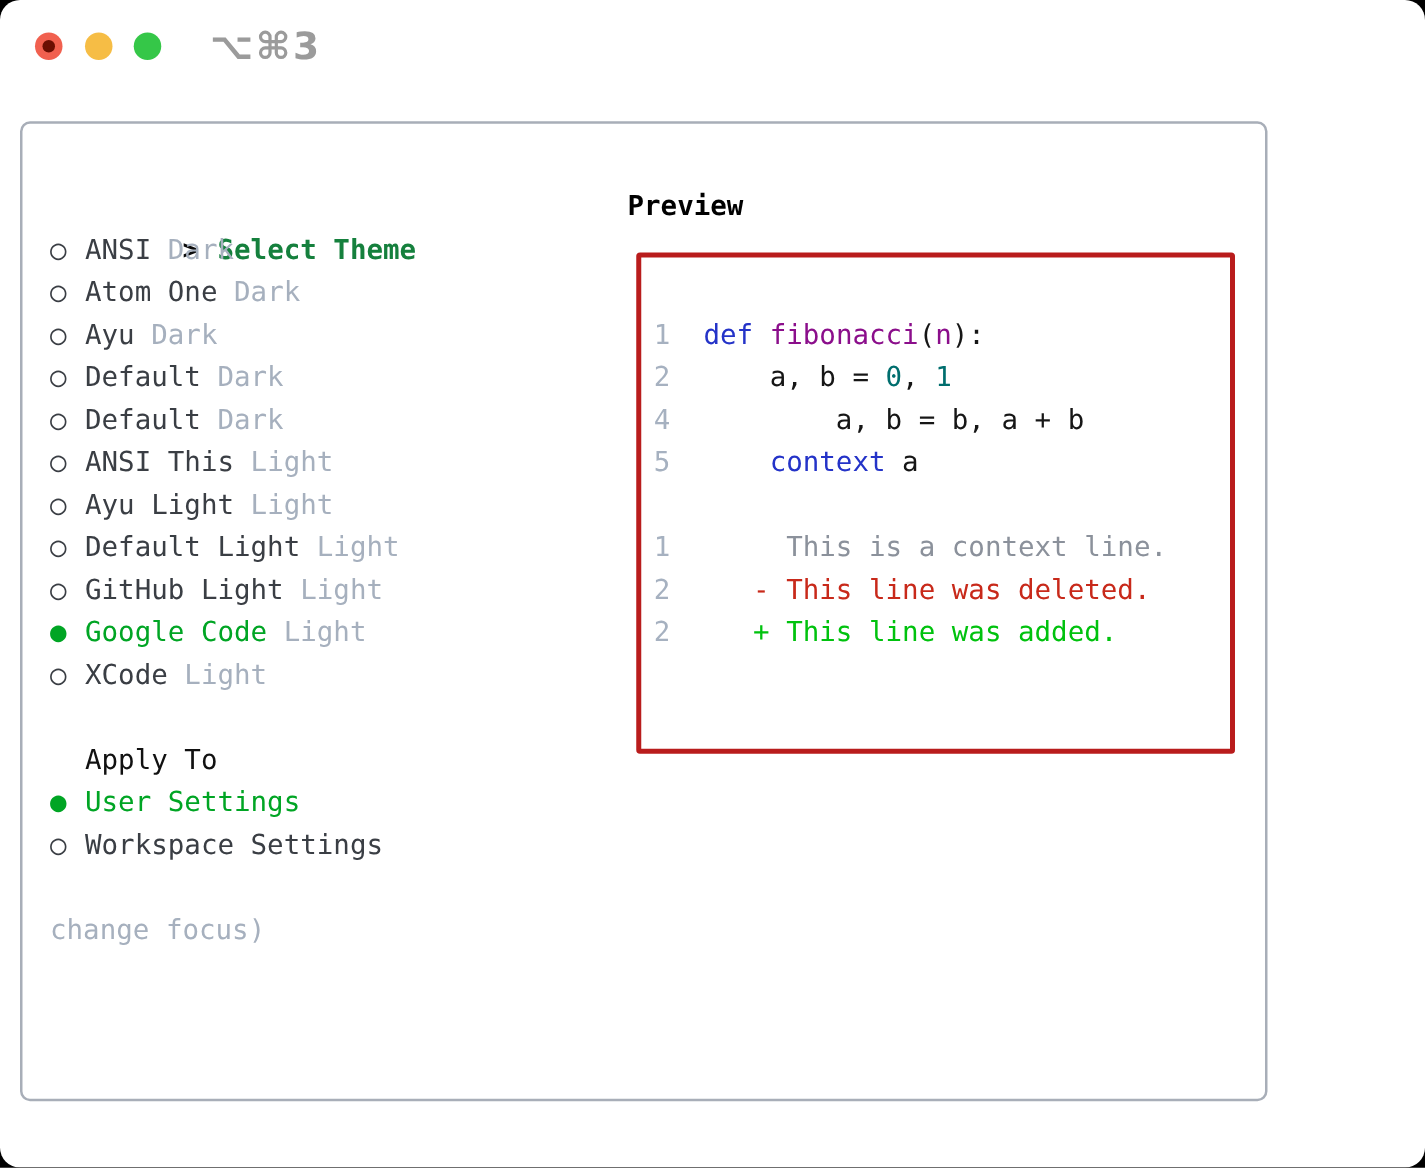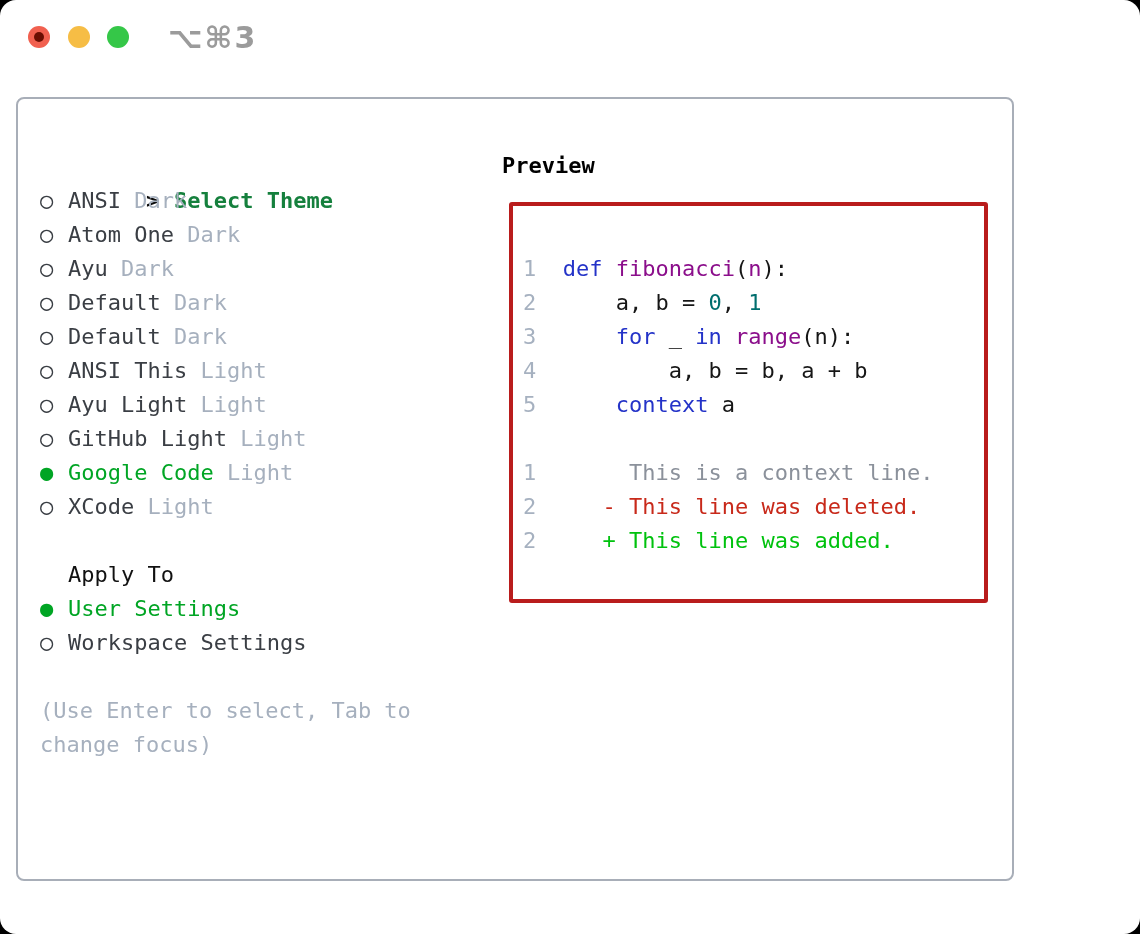--- a/index.html
+++ b/index.html
@@ -80,46 +80,45 @@
       </div>
 
       <div id="themeRows">
           <div class="row theme-row"><span class="dot-cell">○</span><span class="t-name">ANSI</span><span class="t-variant"> Dark</span></div>
           <div class="row theme-row"><span class="dot-cell">○</span><span class="t-name">Atom One</span><span class="t-variant"> Dark</span></div>
           <div class="row theme-row"><span class="dot-cell">○</span><span class="t-name">Ayu</span><span class="t-variant"> Dark</span></div>
           <div class="row theme-row"><span class="dot-cell">○</span><span class="t-name">Default</span><span class="t-variant"> Dark</span></div>
           <div class="row theme-row"><span class="dot-cell">○</span><span class="t-name">Default</span><span class="t-variant"> Dark</span></div>
           <div class="row theme-row"><span class="dot-cell">○</span><span class="t-name">ANSI This</span><span class="t-variant"> Light</span></div>
           <div class="row theme-row"><span class="dot-cell">○</span><span class="t-name">Ayu Light</span><span class="t-variant"> Light</span></div>
+          <div class="row theme-row"><span class="dot-cell">○</span><span class="t-name">Default Light</span><span class="t-variant"> Light</span></div>
           <div class="row theme-row"><span class="dot-cell">○</span><span class="t-name">GitHub Light</span><span class="t-variant"> Light</span></div>
           <div class="row theme-row selected"><span class="dot-cell">●</span><span class="t-name">Google Code</span><span class="t-variant"> Light</span></div>
           <div class="row theme-row"><span class="dot-cell">○</span><span class="t-name">XCode</span><span class="t-variant"> Light</span></div>
         </div>
 
       <div class="spacer"></div>
 
       <div class="row apply-label">Apply To</div>
       <div id="applyRows">
           <div class="row apply-row selected"><span class="dot-cell">●</span><span class="opt-name">User Settings</span></div>
           <div class="row apply-row"><span class="dot-cell">○</span><span class="opt-name">Workspace Settings</span></div>
         </div>
 
       <div class="spacer"></div>
 
-      <div class="help-line">(Use Enter to select, Tab to</div>
       <div class="help-line">change focus)</div>
     </div>
 
     <div class="right-col">
       <div class="preview-title">Preview</div>
       <div class="preview-box">
         <div id="codeLines">
             <div class="code-row"><span class="gutter">1</span><span class="c-kw">def</span><span> </span><span class="c-fn">fibonacci</span><span>(</span><span class="c-fn">n</span><span>):</span></div>
             <div class="code-row"><span class="gutter">2</span><span>    a, b = </span><span class="c-num">0</span><span>, </span><span class="c-num">1</span></div>
-            <div class="code-row"><span class="gutter">3</span><span>    </span><span class="c-kw">for</span><span> _ </span><span class="c-kw">in</span><span> </span><span class="c-fn">range</span><span>(n):</span></div>
             <div class="code-row"><span class="gutter">4</span><span>        a, b = b, a + b</span></div>
             <div class="code-row"><span class="gutter">5</span><span>    </span><span class="c-kw">context</span><span> a</span></div>
             <div class="code-row"><span class="gutter"></span></div>
             <div class="code-row"><span class="gutter">1</span><span class="c-ctx">     This is a context line.</span></div>
             <div class="code-row"><span class="gutter">2</span><span class="c-del">   - This line was deleted.</span></div>
             <div class="code-row"><span class="gutter">2</span><span class="c-add">   + This line was added.</span></div>
           </div>
       </div>
     </div>
 

